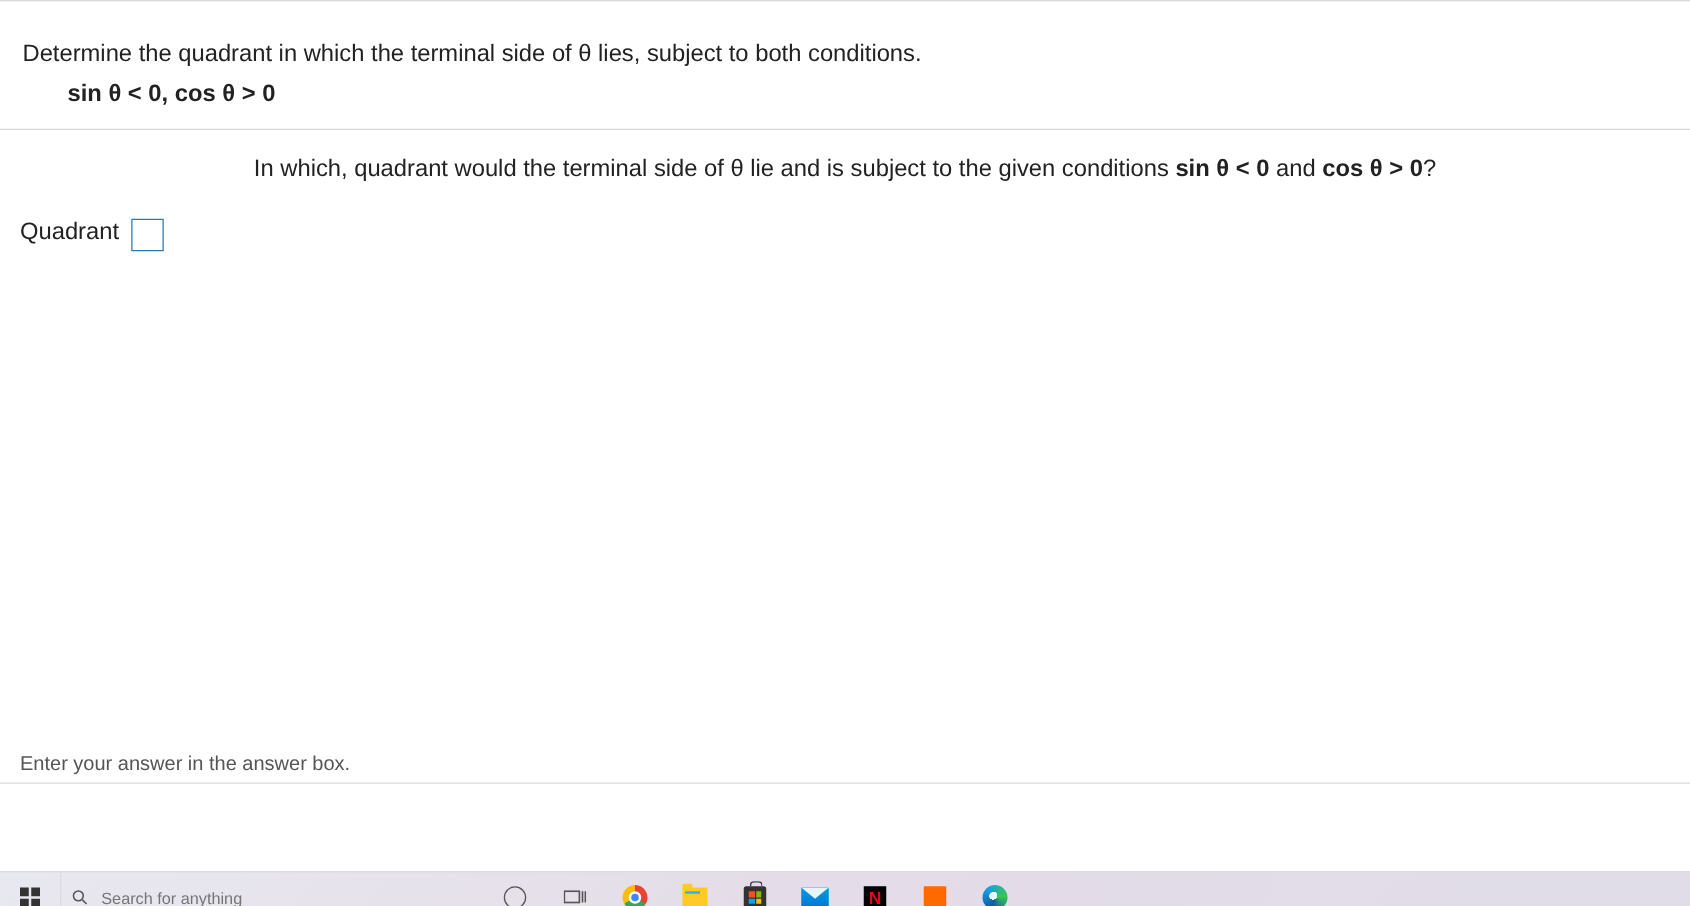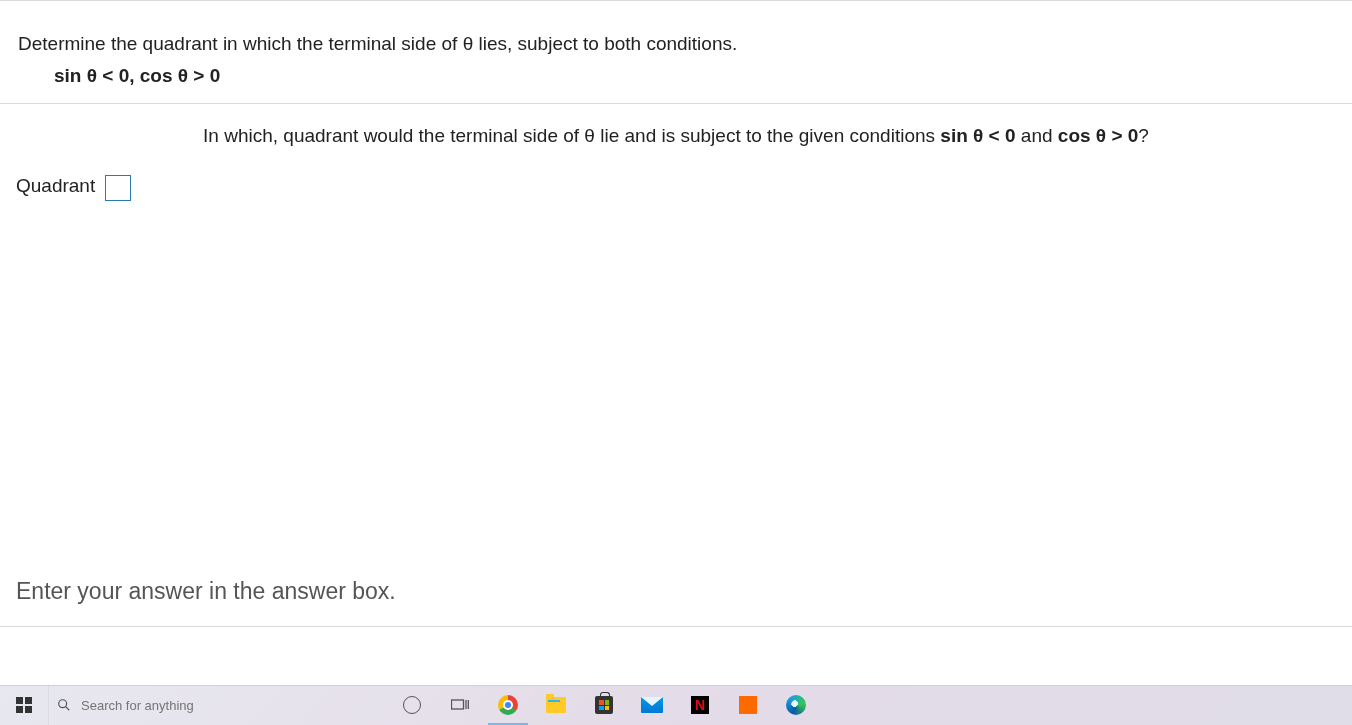--- a/index.html
+++ b/index.html
@@ -7,25 +7,25 @@
   .page { width: 100%; height: 100%; position: relative; }
   .content { width: 100%; }
   .top-rule { border-top: 1px solid #d9d9d9; height: 0; }
   .problem-statement { padding: 32px 16px 10px 18px; font-size: 19px; color: #222; }
   .conditions { padding: 0 0 16px 54px; font-size: 19px; font-weight: bold; color: #222; }
   .section-rule { border-top: 1px solid #d9d9d9; height: 0; }
   .sub-question { padding: 18px 16px 0 16px; font-size: 19px; color: #222; line-height: 1.5; text-align: center; }
   .sub-question .b { font-weight: bold; }
   .answer-row { padding: 24px 16px 0 16px; font-size: 19px; color: #222; display: flex; align-items: flex-start; gap: 10px; }
   .answer-input { width: 26px; height: 26px; border: 1px solid #2a7ab0; background: #fff; font-size: 17px; text-align: center; }
-  .instruction { position: absolute; left: 16px; bottom: 120px; font-size: 23px; color: #555; }
+  .instruction { position: absolute; left: 16px; bottom: 104px; font-size: 16px; color: #555; }
   .bottom-rule { position: absolute; bottom: 98px; left: 0; right: 0; border-top: 1px solid #d9d9d9; height: 0; }
 
   
-  .taskbar { position: absolute; bottom: 0; left: 0; right: 0; height: 40px; background: linear-gradient(135deg, #e8e8f0 0%, #e4dce8 50%, #e0dde8 100%); border-top: 1px solid #d0d0d8; display: flex; align-items: flex-end; }
+  .taskbar { position: absolute; bottom: 0; left: 0; right: 0; height: 28px; background: linear-gradient(135deg, #e8e8f0 0%, #e4dce8 50%, #e0dde8 100%); border-top: 1px solid #d0d0d8; display: flex; align-items: flex-start; }
   .tb-start { width: 48px; height: 40px; display: flex; align-items: center; justify-content: center; cursor: pointer; }
   .win-logo { width: 16px; height: 16px; display: grid; grid-template-columns: 1fr 1fr; grid-template-rows: 1fr 1fr; gap: 1.5px; }
   .win-logo div { background: #333; }
   .tb-search { flex: 0 0 340px; height: 40px; display: flex; align-items: center; background: rgba(255,255,255,0.0); padding-left: 8px; cursor: text; border-left: 1px solid rgba(0,0,0,0.05); }
   .search-icon { width: 14px; height: 14px; margin-right: 10px; }
   .search-icon svg { width: 14px; height: 14px; }
   .tb-search input { border: none; background: transparent; font-size: 13px; color: #555; outline: none; width: 280px; }
   .tb-icons { display: flex; align-items: center; height: 40px; }
   .tb-app { width: 48px; height: 40px; display: flex; align-items: center; justify-content: center; cursor: pointer; position: relative; }
   .tb-app.active::after { content: ""; position: absolute; bottom: 0; left: 4px; right: 4px; height: 2px; background: #76b9ed; }

